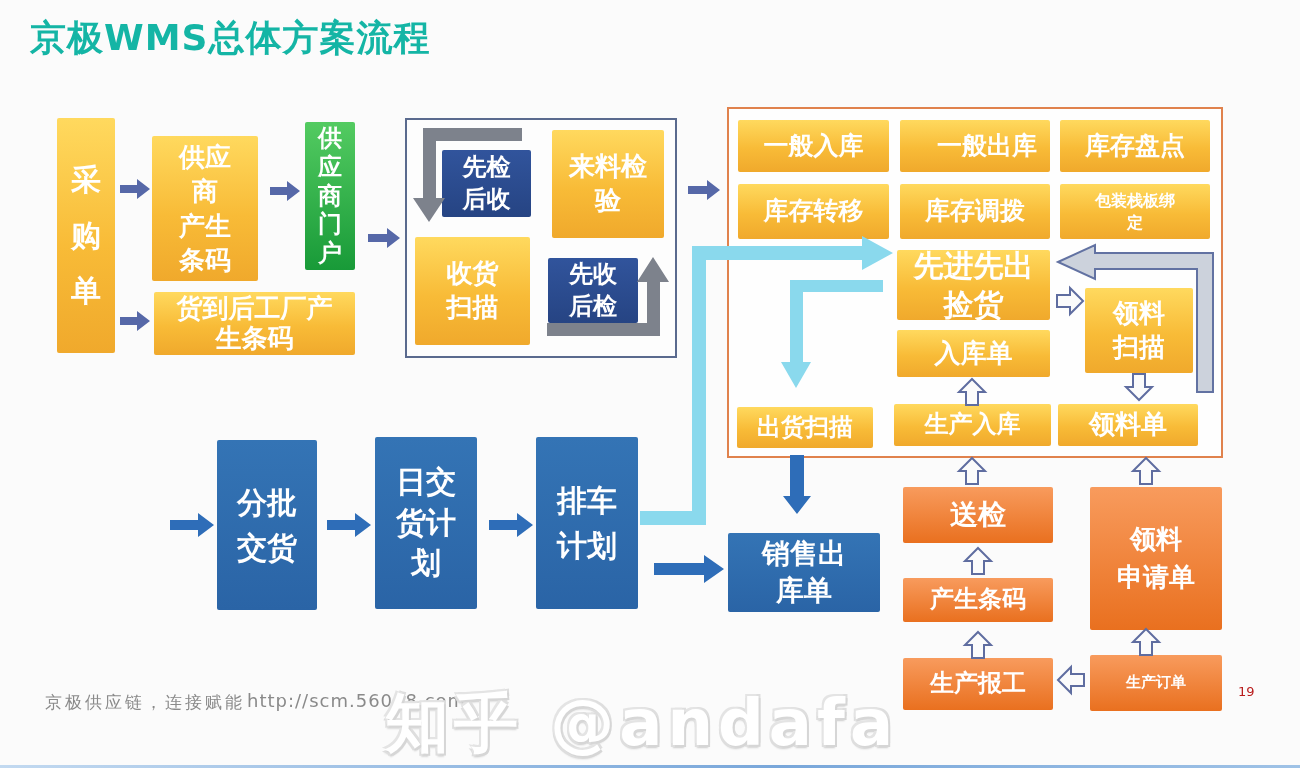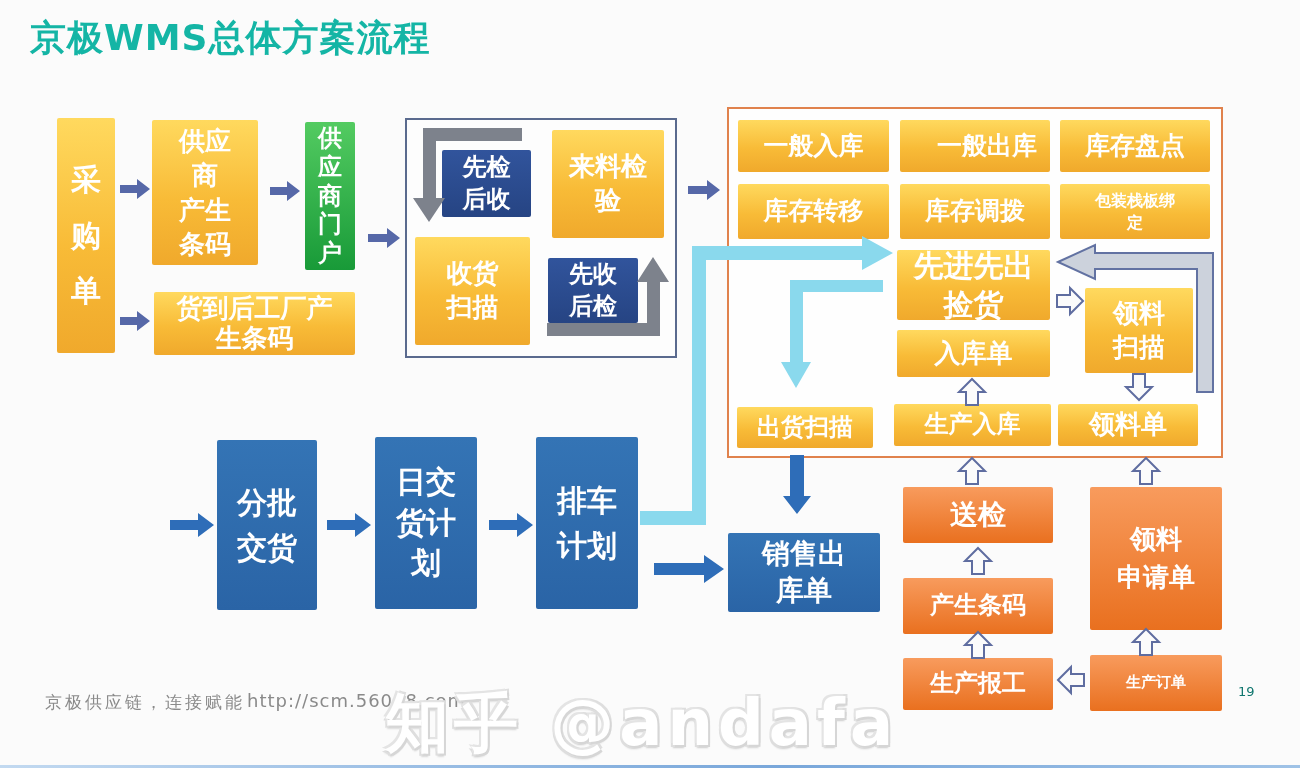--- a/index.html
+++ b/index.html
@@ -30,21 +30,21 @@
   #arrow-layer{position:absolute;left:0;top:0;width:1300px;height:768px;pointer-events:none;z-index:6;}
   .node{z-index:3;}
   .frame{z-index:1;}
   #footer-brand{
     position:absolute;left:45px;top:691px;font-size:17px;color:#8a8a8a;letter-spacing:3px;z-index:4;
   }
   #footer-url{
     position:absolute;left:247px;top:690px;font-size:18px;color:#8a8a8a;letter-spacing:1px;z-index:4;
   }
   #page-number{
-    position:absolute;left:1238px;top:684px;font-size:13px;color:#0f766e;z-index:4;
+    position:absolute;left:1238px;top:684px;font-size:13px;color:#b91c1c;z-index:4;
   }
   #watermark{
     position:absolute;left:385px;top:680px;font-size:64px;font-weight:bold;color:#ffffff;
     letter-spacing:5px;z-index:9;white-space:nowrap;
     text-shadow:2px 2px 0 #d6d6d6,-2px -2px 0 #e4e4e4,2px -2px 0 #dedede,-2px 2px 0 #dedede,0 3px 2px #cccccc;
   }
   #bottom-strip{
     position:absolute;left:0;top:765px;width:1300px;height:3px;z-index:8;
     background:linear-gradient(90deg,#c2d9f0 0%,#79a7da 60%,#9fc2e6 100%);
   }
@@ -55,21 +55,21 @@
 <div id="stage">
 
   <div id="page-title">京极WMS总体方案流程</div>
 
   <div id="mid-frame" class="frame"></div>
   <div id="wms-panel" class="frame"></div>
 
   <div class="node yellow" style="left:57px;top:118px;width:58px;height:235px;font-size:30px;line-height:1.85;">采
 购
 单</div>
-  <div class="node yellow" style="left:152px;top:120px;width:106px;height:145px;font-size:26px;line-height:1.32;">供应
+  <div class="node yellow" style="left:152px;top:136px;width:106px;height:145px;font-size:26px;line-height:1.32;">供应
 商
 产生
 条码</div>
   <div class="node green" style="left:305px;top:122px;width:50px;height:148px;font-size:24px;line-height:1.2;">供
 应
 商
 门
 户</div>
   <div class="node yellow" style="left:154px;top:292px;width:201px;height:63px;font-size:26px;line-height:1.15;">货到后工厂产
 生条码</div>
@@ -103,21 +103,21 @@
 交货</div>
   <div class="node blue" style="left:375px;top:437px;width:102px;height:172px;font-size:30px;line-height:1.35;">日交
 货计
 划</div>
   <div class="node blue" style="left:536px;top:437px;width:102px;height:172px;font-size:30px;line-height:1.5;">排车
 计划</div>
   <div class="node blue" style="left:728px;top:533px;width:152px;height:79px;font-size:28px;line-height:1.3;">销售出
 库单</div>
 
   <div class="node orange" style="left:903px;top:487px;width:150px;height:56px;font-size:28px;">送检</div>
-  <div class="node orange" style="left:903px;top:578px;width:150px;height:56px;font-size:24px;">产生条码</div>
+  <div class="node orange" style="left:903px;top:578px;width:150px;height:44px;font-size:24px;">产生条码</div>
   <div class="node orange" style="left:903px;top:658px;width:150px;height:52px;font-size:24px;">生产报工</div>
   <div class="node orange" style="left:1090px;top:487px;width:132px;height:143px;font-size:26px;line-height:1.45;">领料
 申请单</div>
   <div class="node orange" style="left:1090px;top:655px;width:132px;height:56px;font-size:15px;">生产订单</div>
 
   <svg id="arrow-layer" viewBox="0 0 1300 768" xmlns="http://www.w3.org/2000/svg">
 
     <polygon points="150,189 137,179 137,185 120,185 120,193 137,193 137,199" fill="#5668a8"></polygon>
     <polygon points="150,321 137,311 137,317 120,317 120,325 137,325 137,331" fill="#5668a8"></polygon>
     <polygon points="300,191 287,181 287,187 270,187 270,195 287,195 287,201" fill="#5668a8"></polygon>

